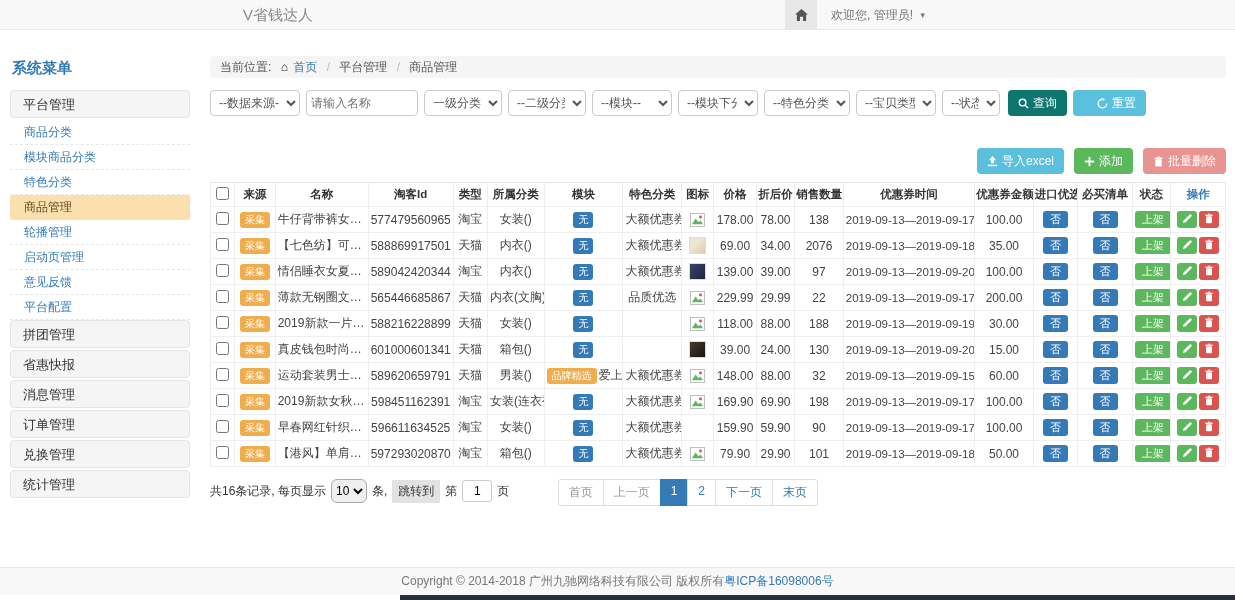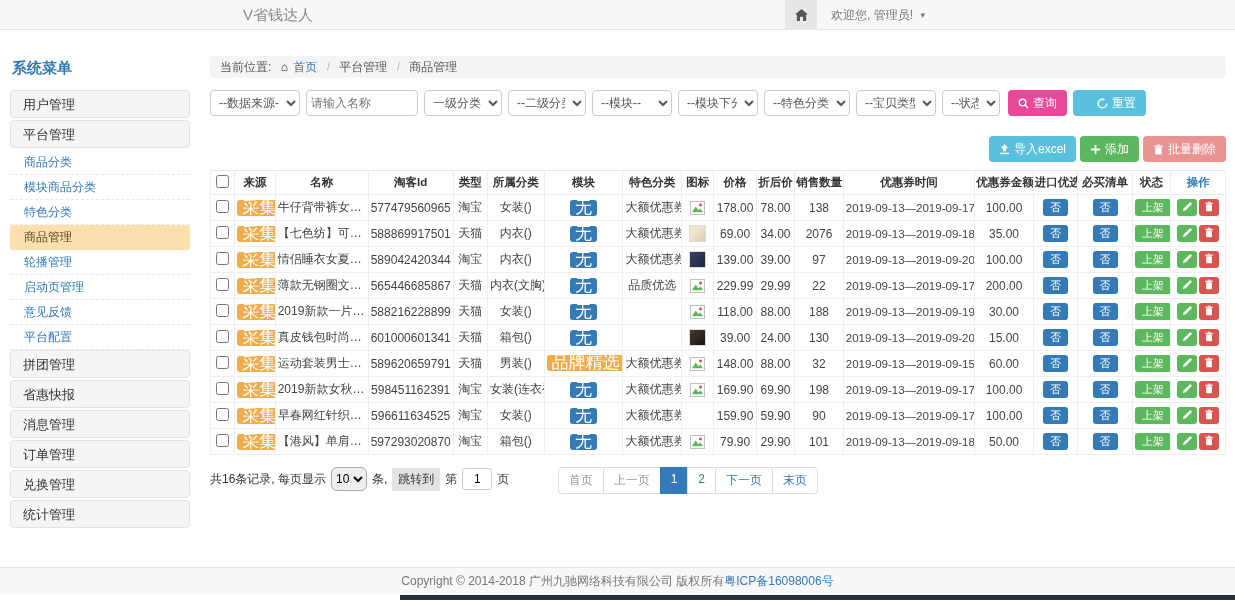--- a/index.html
+++ b/index.html
@@ -32,37 +32,37 @@
   .breadcrumb .house { font-size:12px; color:#222; margin:0 2px 0 6px; }
 
   
   .filter-bar { margin-top:12px; display:flex; align-items:center; }
   .filter-items { display:flex; align-items:center; gap:6px; }
   .f-select, .f-input { height:26px; border:1px solid #ccc; border-radius:4px; font-size:12px; color:#555; background:#fff; padding:0 4px; font-family:inherit; }
   .f-0 { width:90px; } .f-1 { width:112px; } .f-2 { width:78px; } .f-3 { width:78px; }
   .f-4 { width:80px; } .f-5 { width:80px; } .f-6 { width:86px; } .f-7 { width:80px; } .f-8 { width:58px; }
   .btn { display:inline-flex; align-items:center; gap:4px; height:26px; border:none; border-radius:4px; color:#fff; font-size:12px; padding:0 10px; cursor:pointer; font-family:inherit; }
   .btn svg { display:block; }
-  .btn-query { background:#ec4899; margin-left:8px; }
+  .btn-query { background:#0f766e; margin-left:8px; }
   .btn-reset { background:#5bc0de; margin-left:6px;padding-left:24px; }
 
   
-  .toolbar { margin-top:20px; display:flex; justify-content:flex-end; gap:4px; }
+  .toolbar { margin-top:32px; display:flex; justify-content:flex-end; gap:10px; }
   .btn-import { background:#5bc0de; }
   .btn-add { background:#5cb85c; }
   .btn-batch-del { background:rgba(217,83,79,0.62); }
 
   
   table.grid { margin-top:8px; width:100%; border-collapse:collapse; table-layout:fixed; font-size:12px; }
   table.grid th { height:24px; font-size:11.5px; font-weight:bold; color:#333; border:1px solid #ededed; border-top:1px solid #e5e5e5; white-space:nowrap; overflow:hidden; padding:0 1px; background:#fff; text-align:center; }
   table.grid th.th-op { color:#337ab7; }
   table.grid td { height:26px; border:1px solid #efefef; text-align:center; white-space:nowrap; overflow:hidden; color:#444; padding:0 2px; }
   td.name-cell { text-overflow:ellipsis; }
   td.date-cell { font-size:11.5px; color:#555; }
-  .badge { display:inline-block; border-radius:3px; color:#fff; font-size:17px; line-height:16px; padding:0 5px; }
+  .badge { display:inline-block; border-radius:3px; color:#fff; font-size:10px; line-height:16px; padding:0 5px; }
   .bg-orange { background:#f0ad4e; }
   .bg-blue { background:#337ab7; }
   .bg-green { background:#5cb85c; }
   .pill { display:inline-block; border-radius:3px; color:#fff; font-size:11px; line-height:17px; padding:0 7px; cursor:pointer; }
   .module-extra { margin-left:2px; color:#444; }
   .op-btn { display:inline-flex; align-items:center; justify-content:center; width:20px; height:17px; border:none; border-radius:3px; color:#fff; cursor:pointer; margin:0 1px; padding:0; }
   .op-edit { background:#5cb85c; }
   .op-del { background:#d9534f; }
   .icon-broken svg { vertical-align:middle; }
   .thumb { display:inline-block; width:17px; height:17px; border:1px solid #ddd; vertical-align:middle; }
@@ -107,21 +107,20 @@
       <div class="welcome">
         <span>欢迎您, 管理员!</span>
         <span class="caret">▾</span>
       </div>
     </div>
   </div>
 
   <div class="sidebar">
     <div class="menu-title">系统菜单</div>
     <div>
-        <div class="panel-header">用户管理</div>
         <div class="panel-header">平台管理</div>
         <div class="submenu-item">商品分类</div>
         <div class="submenu-item">模块商品分类</div>
         <div class="submenu-item">特色分类</div>
         <div class="submenu-item active">商品管理</div>
         <div class="submenu-item">轮播管理</div>
         <div class="submenu-item">启动页管理</div>
         <div class="submenu-item">意见反馈</div>
         <div class="submenu-item">平台配置</div>
         <div class="panel-header">拼团管理</div>

